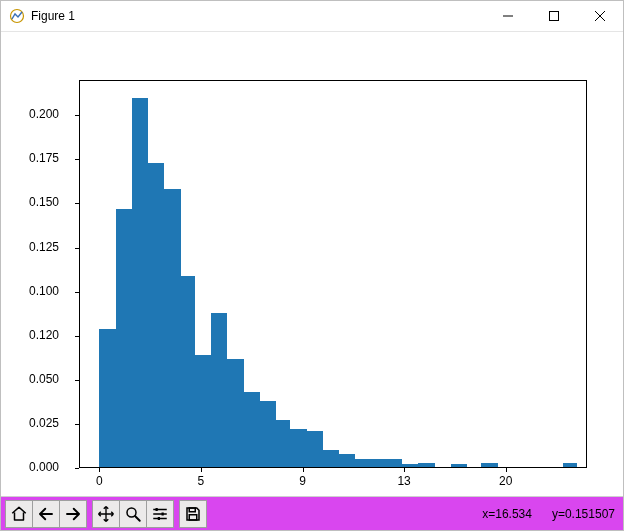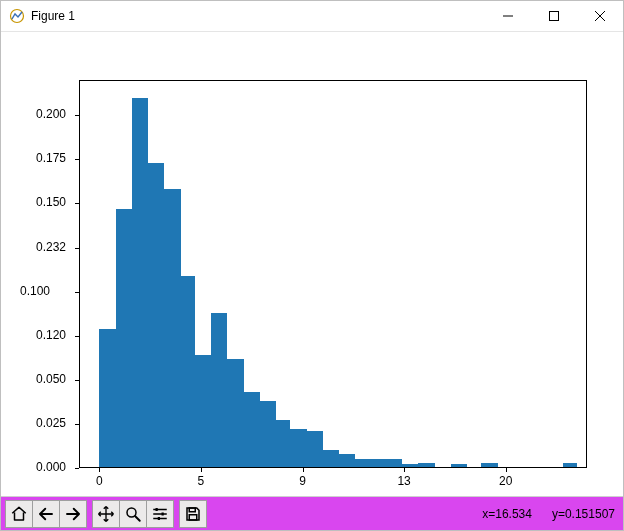--- a/index.html
+++ b/index.html
@@ -68,21 +68,21 @@
   .bar {
     position: absolute;
     bottom: 0;
     background: #1f77b4;
   }
   .ytick-label, .xtick-label {
     position: absolute;
     color: #000;
     font-size: 12px;
   }
-  .ytick-label { text-align: center; }
+  .ytick-label { text-align: left; }
   .xtick-label { text-align: center; }
   .ytick, .xtick {
     position: absolute;
     background: #000;
   }
 
   .toolbar {
     height: 34px;
     display: flex;
     align-items: center;
@@ -173,23 +173,23 @@
     </div>
   <div class="ytick" style="left: 74px; top: 436px; width: 4px; height: 1px;"></div>
       <div class="ytick-label" style="width: 44px; left: 28px; top: 428px;">0.000</div>
       <div class="ytick" style="left: 74px; top: 391.909px; width: 4px; height: 1px;"></div>
       <div class="ytick-label" style="width: 44px; left: 28px; top: 383.909px;">0.025</div>
       <div class="ytick" style="left: 74px; top: 347.818px; width: 4px; height: 1px;"></div>
       <div class="ytick-label" style="width: 44px; left: 28px; top: 339.818px;">0.050</div>
       <div class="ytick" style="left: 74px; top: 303.727px; width: 4px; height: 1px;"></div>
       <div class="ytick-label" style="width: 44px; left: 28px; top: 295.727px;">0.120</div>
       <div class="ytick" style="left: 74px; top: 259.636px; width: 4px; height: 1px;"></div>
-      <div class="ytick-label" style="width: 44px; left: 12px; top: 251.636px;">0.100</div>
+      <div class="ytick-label" style="width: 44px; left: 28px; top: 251.636px;">0.100</div>
       <div class="ytick" style="left: 74px; top: 215.545px; width: 4px; height: 1px;"></div>
-      <div class="ytick-label" style="width: 44px; left: 28px; top: 207.545px;">0.232</div>
+      <div class="ytick-label" style="width: 44px; left: 28px; top: 207.545px;">0.125</div>
       <div class="ytick" style="left: 74px; top: 171.455px; width: 4px; height: 1px;"></div>
       <div class="ytick-label" style="width: 44px; left: 28px; top: 163.455px;">0.150</div>
       <div class="ytick" style="left: 74px; top: 127.364px; width: 4px; height: 1px;"></div>
       <div class="ytick-label" style="width: 44px; left: 28px; top: 119.364px;">0.175</div>
       <div class="ytick" style="left: 74px; top: 83.2727px; width: 4px; height: 1px;"></div>
       <div class="ytick-label" style="width: 44px; left: 28px; top: 75.2727px;">0.200</div>
       <div class="xtick" style="left: 98.32px; top: 436px; width: 1px; height: 4px;"></div>
       <div class="xtick-label" style="width: 30px; left: 83.32px; top: 442px;">0</div>
       <div class="xtick" style="left: 199.92px; top: 436px; width: 1px; height: 4px;"></div>
       <div class="xtick-label" style="width: 30px; left: 184.92px; top: 442px;">5</div>

